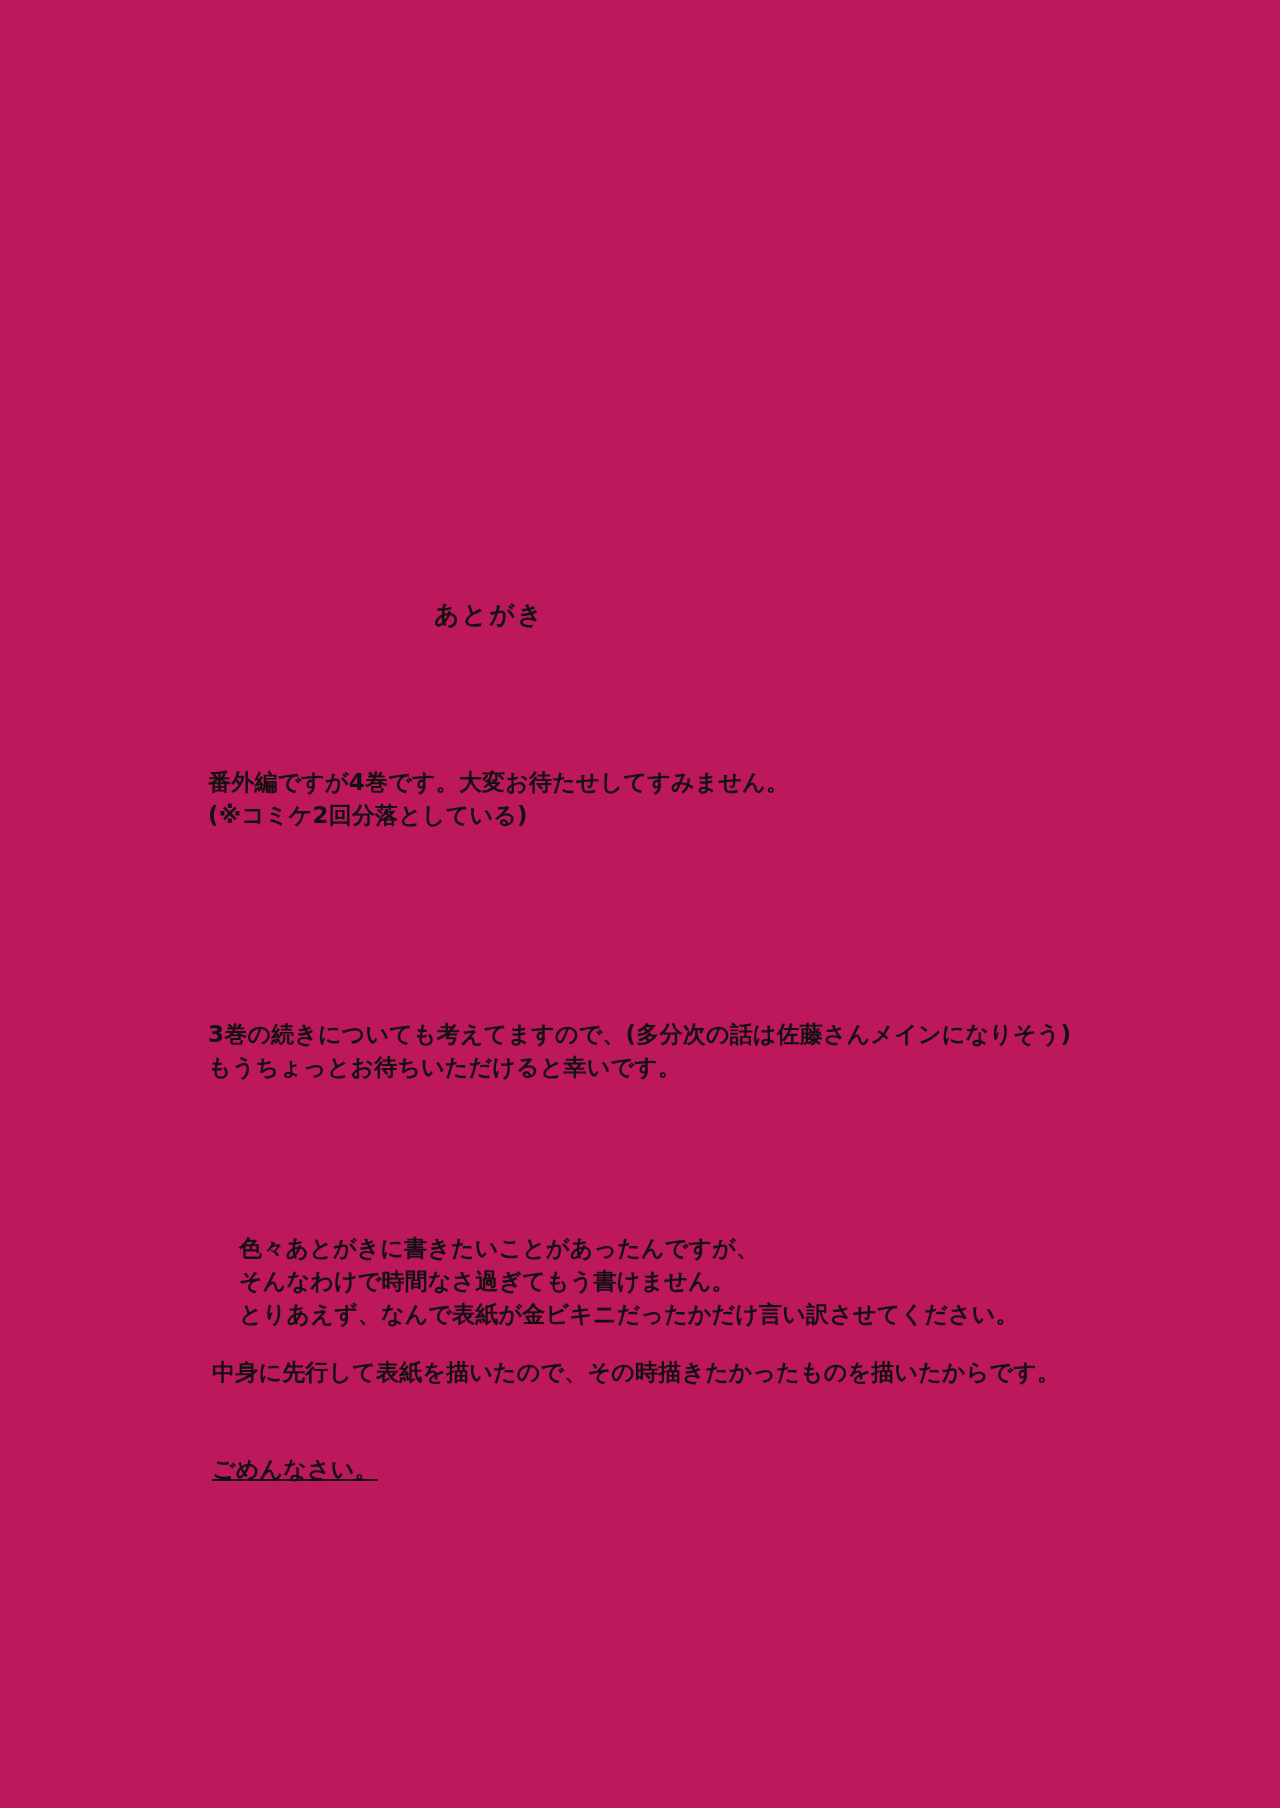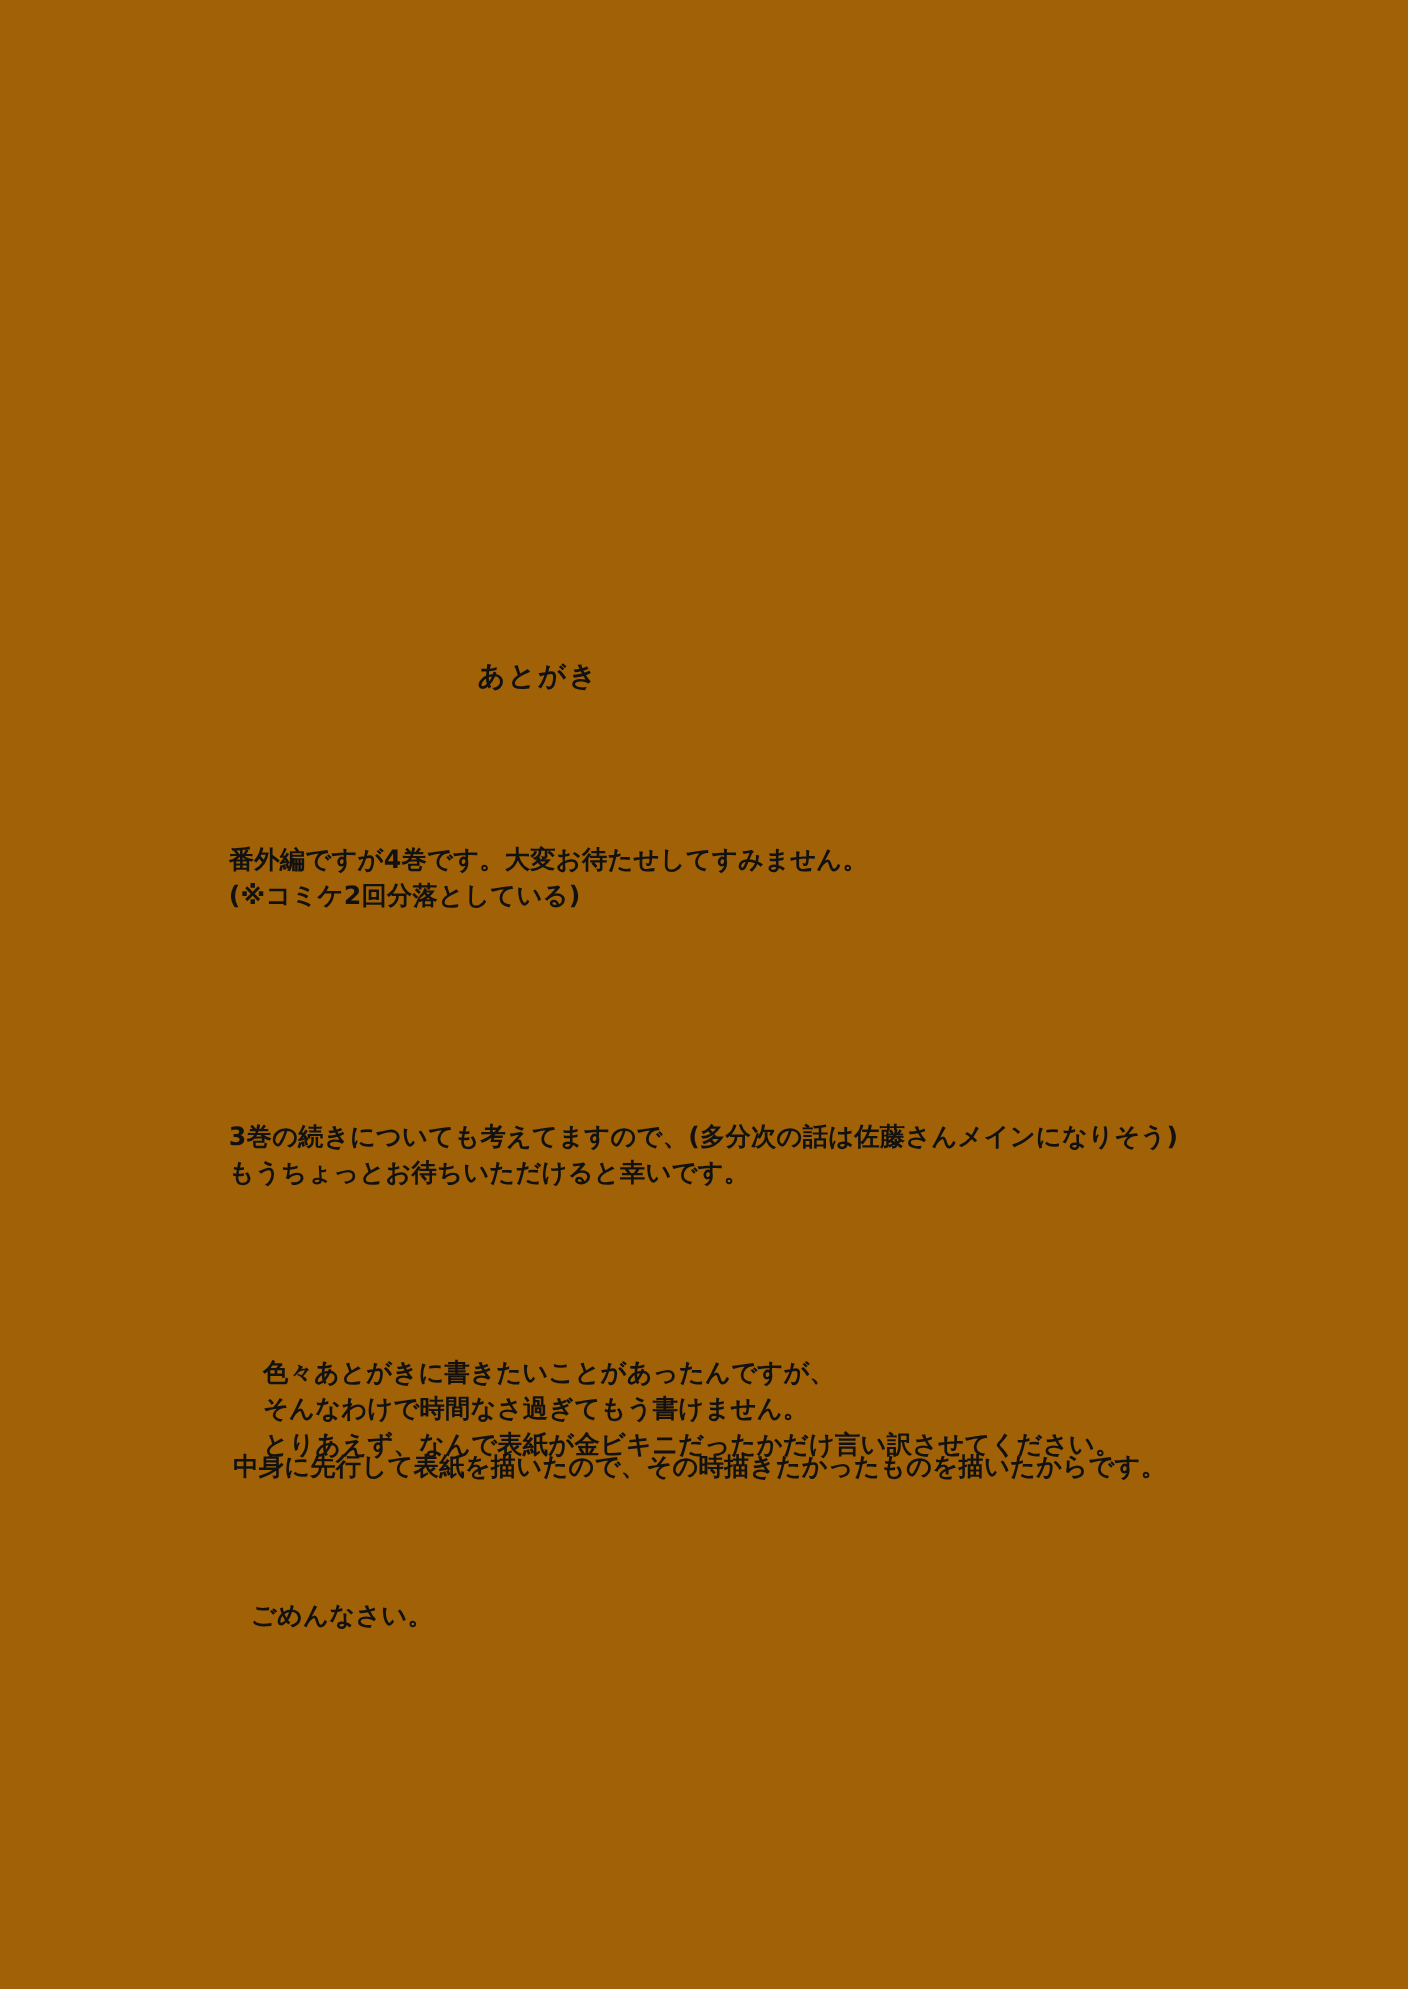--- a/index.html
+++ b/index.html
@@ -11,21 +11,21 @@
     width: 1280px;
     height: 1808px;
     position: relative;
     font-family: "DejaVu Sans", "Liberation Sans", sans-serif;
     color: #1a1a1a;
     overflow: hidden;
   }
   .page {
     position: absolute;
     inset: 0;
-    background: #a16207;
+    background: #be185d;
   }
   .afterword-title {
     position: absolute;
     left: 434px;
     top: 598px;
     font-size: 25px;
     font-weight: 700;
     letter-spacing: 2px;
     color: #111111;
     white-space: nowrap;
@@ -38,22 +38,22 @@
     font-weight: 700;
     color: #111111;
     white-space: pre;
     letter-spacing: 0.2px;
   }
   .blk1 { top: 766px; }
   .blk2 { top: 875px; }
   .blk3 { top: 1018px; }
   .blk4 { top: 1063px; }
   .blk5 { left: 212px; top: 1232px; margin-left: 27px; }
-  .blk6 { left: 212px; top: 1318px; }
-  .blk7 { left: 228px; top: 1453px; }
+  .blk6 { left: 212px; top: 1356px; }
+  .blk7 { left: 212px; top: 1453px; text-decoration: underline; }
 </style>
 </head>
 <body>
 
 <div class="page">
 
   <div class="afterword-title">あとがき</div>
 
   <div class="body-block blk1">番外編ですが4巻です。大変お待たせしてすみません。
 (※コミケ2回分落としている)</div>

